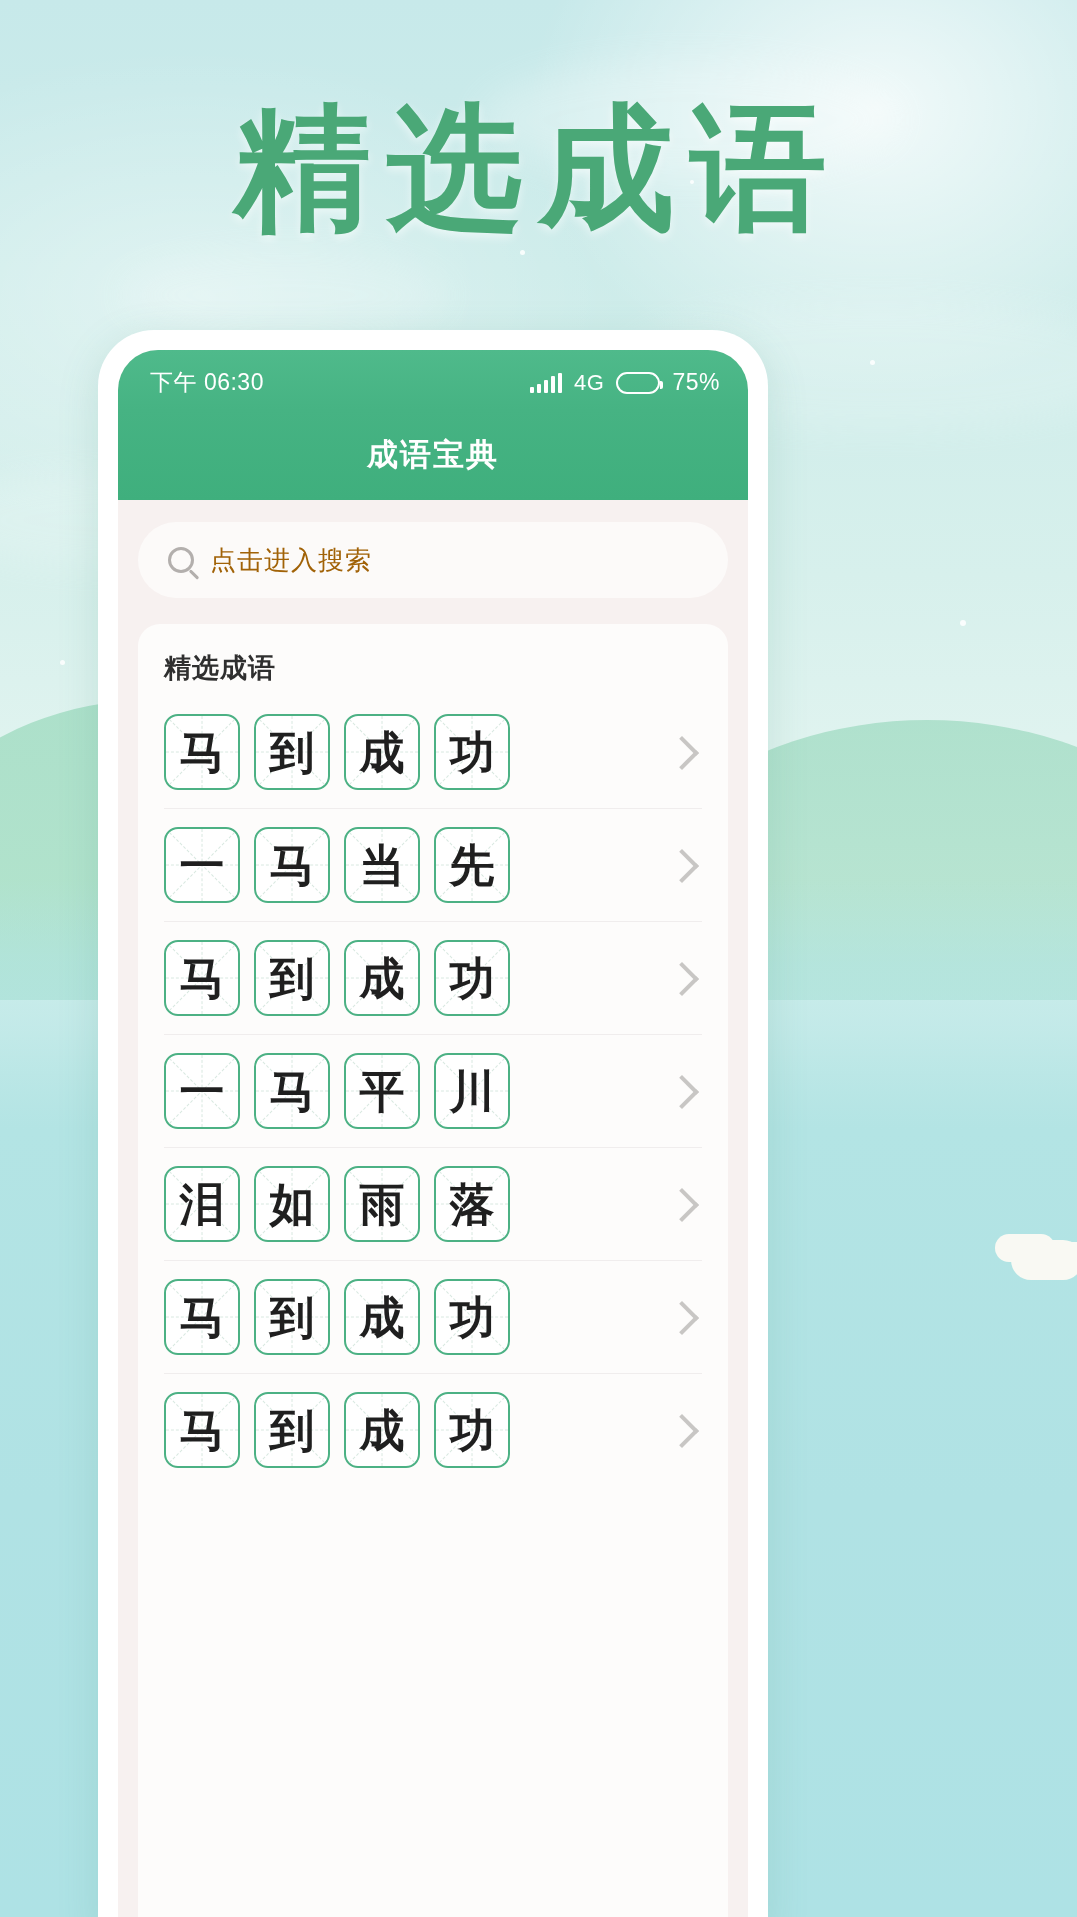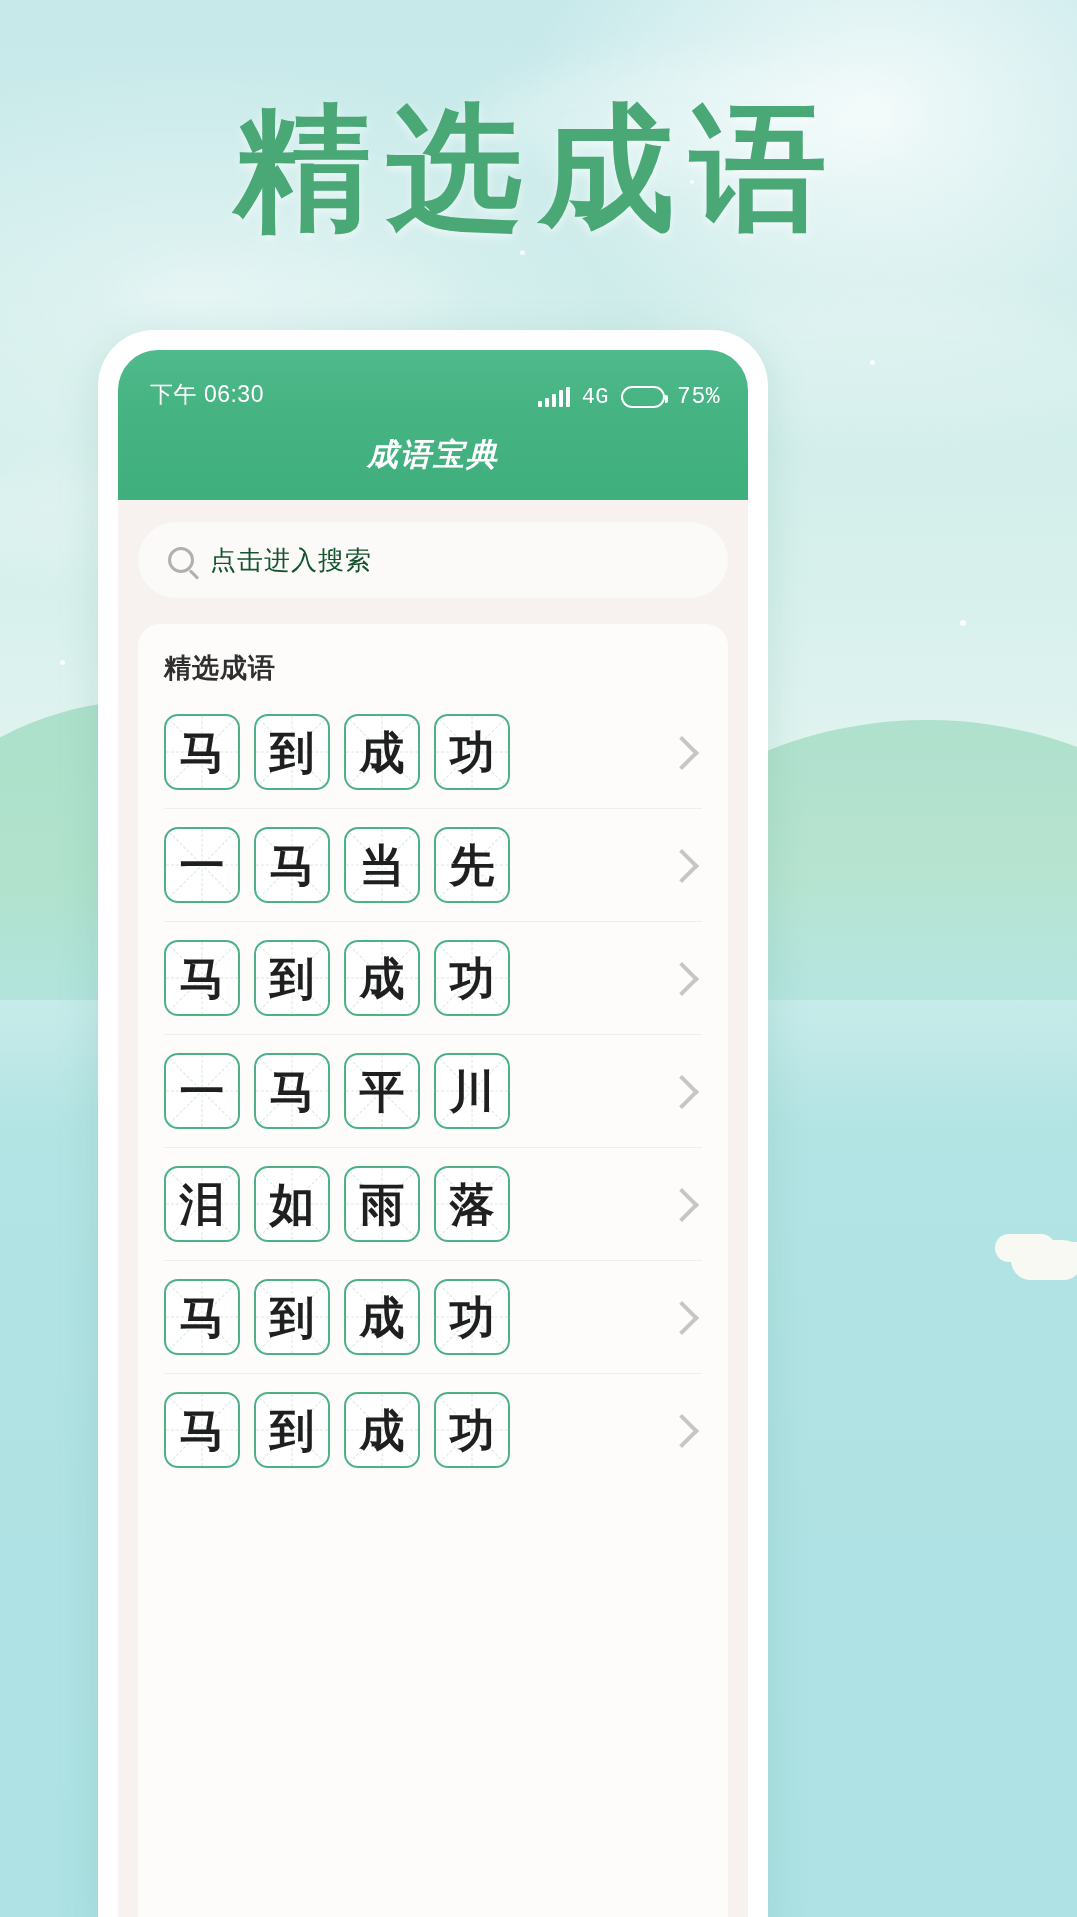--- a/index.html
+++ b/index.html
@@ -147,33 +147,32 @@
     background: #f7f2f1;
     display: flex;
     flex-direction: column;
   }
 
   
   .statusbar {
     background: linear-gradient(180deg,#4fba8b 0%, #46b383 100%);
     height: 60px;
     display: flex;
-    align-items: flex-end;
+    align-items: center;
     justify-content: space-between;
     padding: 5px 28px 0 32px;
     color: #ffffff;
     font-size: 23px;
     letter-spacing: .5px;
     flex: 0 0 auto;
   }
   .status-right {
     display: flex;
     align-items: center;
     gap: 12px;
-    font-family: Liberation Mono, monospace;
   }
   .bars {
     display: flex;
     align-items: flex-end;
     gap: 3px;
     height: 20px;
   }
   .bars i {
     display: block;
     width: 4px;
@@ -214,21 +213,20 @@
     background: linear-gradient(180deg,#46b383 0%, #3faf7d 100%);
     height: 90px;
     display: flex;
     align-items: center;
     justify-content: center;
     color: #fff;
     font-size: 31px;
     font-weight: bold;
     letter-spacing: 2px;
     flex: 0 0 auto;
-    font-style: italic;
   }
 
   
   .content {
     flex: 1 1 auto;
     background: #f7f1f0;
     padding: 22px 20px 0 20px;
     overflow: hidden;
   }
 
@@ -236,21 +234,21 @@
     height: 76px;
     background: #fcfaf9;
     border-radius: 38px;
     display: flex;
     align-items: center;
     gap: 16px;
     padding: 0 30px;
     margin-bottom: 26px;
   }
   .search-ph {
-    color: #14532d;
+    color: #a16207;
     font-size: 26px;
     letter-spacing: 1px;
   }
   .mag {
     width: 26px; height: 26px;
     border: 3px solid #b3afad;
     border-radius: 50%;
     position: relative;
     flex: 0 0 auto;
   }

